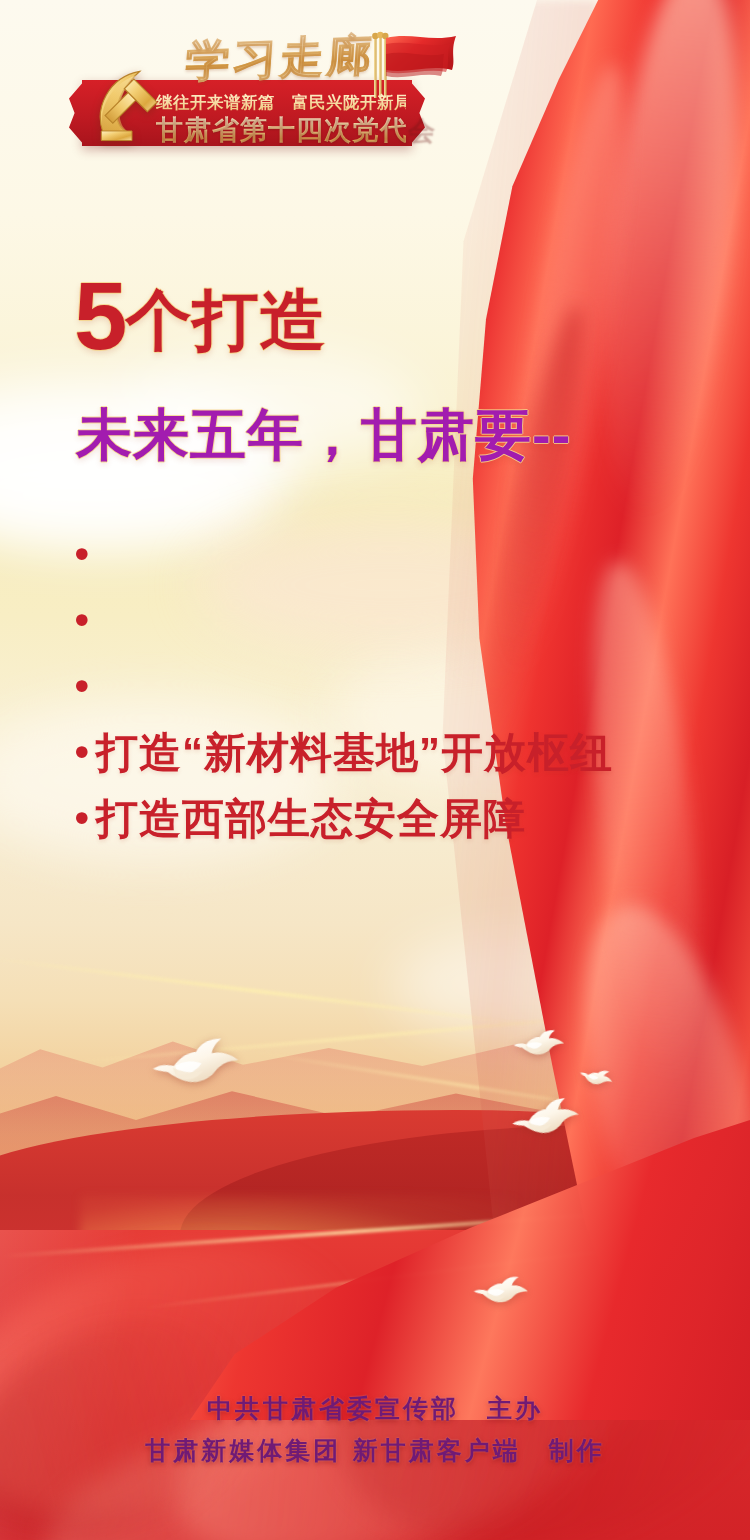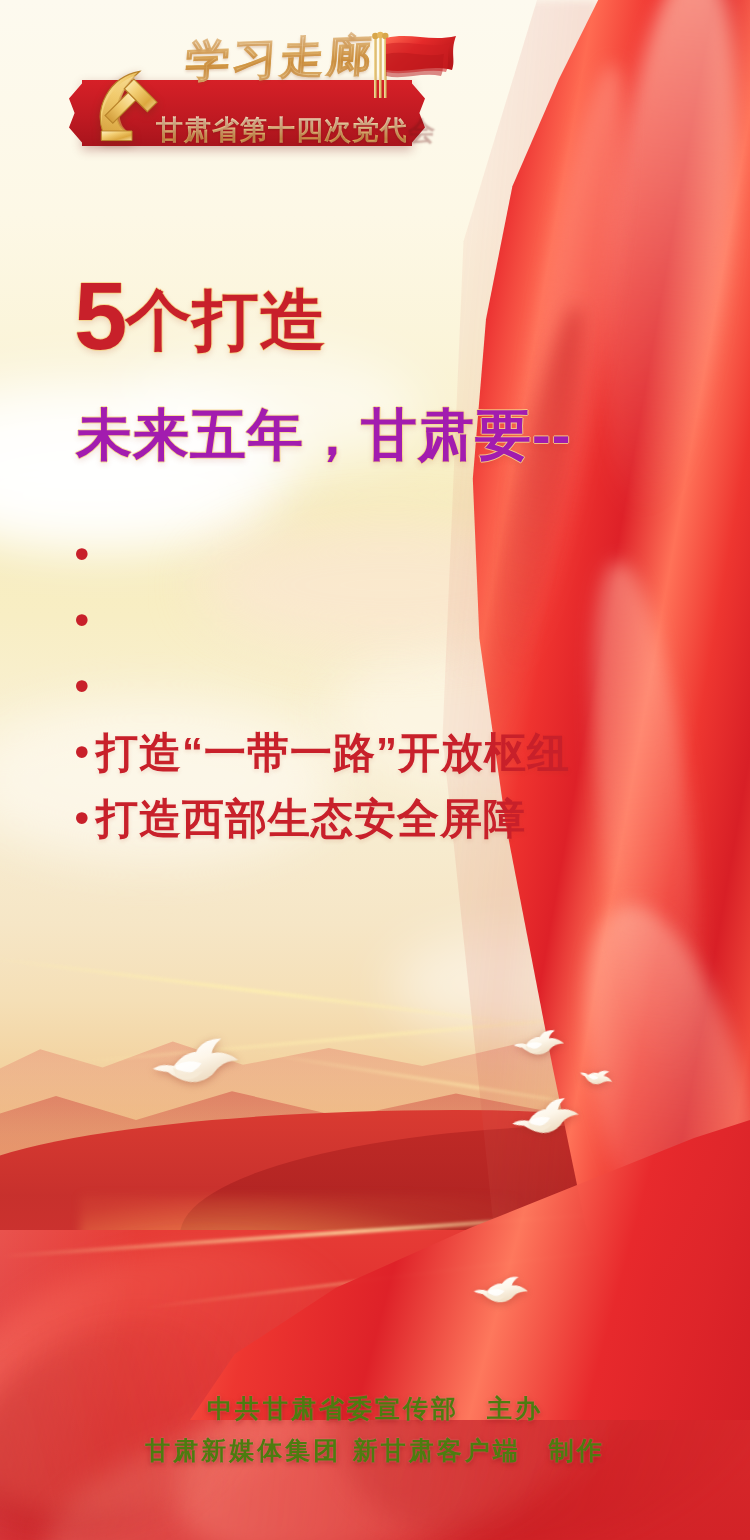--- a/index.html
+++ b/index.html
@@ -281,21 +281,21 @@
     white-space:nowrap;
     text-shadow:0 2px 4px rgba(170,60,30,.14);
   }
 
   
   .footer{
     position:absolute;left:0;top:1390px;width:750px;
     text-align:center;
   }
   .footer-line{
-    color:#4d7c0f;font-weight:bold;
+    color:#701a75;font-weight:bold;
     font-family:"DejaVu Serif","Liberation Serif",serif;
     letter-spacing:3px;
     text-shadow:0 2px 5px rgba(140,15,20,.55),0 0 2px rgba(255,255,255,.35);
     white-space:nowrap;
   }
   .fl1{font-size:25px;line-height:38px;}
   .fl2{font-size:25px;line-height:38px;margin-top:4px;}
 </style>
 </head>
 <body>
@@ -486,20 +486,21 @@
         <circle cx="16.3" cy="5" r="3.2" fill="#e6b75c"></circle>
         <circle cx="21.3" cy="6" r="3.2" fill="#d8a64a"></circle>
 
         <path d="M22 8 C46 2 66 12 92 6 C86 22 92 30 88 40 C66 34 44 44 22 40 Z" fill="url(#flagR)"></path>
         <path d="M22 14 C44 10 64 18 86 14 C82 26 86 34 82 42 C62 38 42 46 22 42 Z" fill="#cf1f22" opacity=".55"></path>
         <path d="M22 24 C42 20 60 28 80 24 C78 34 80 40 77 46 C58 42 40 50 22 46 Z" fill="#b81619" opacity=".5"></path>
       </svg>
     </div>
 
     <div class="calli">学习走廊</div>
+    <div class="sub1">继往开来谱新篇　富民兴陇开新局</div>
     <div class="sub2">甘肃省第十四次党代会</div>
   </div>
 
   <div class="content">
 
     <div class="title-main">
       <span class="num">5</span><span class="zh">个打造</span>
     </div>
 
     <div class="title-sub">未来五年，甘肃要--</div>
@@ -509,21 +510,21 @@
           <span class="bullet-dot">•</span>
         </div>
         <div class="bullet-row">
           <span class="bullet-dot">•</span>
         </div>
         <div class="bullet-row">
           <span class="bullet-dot">•</span>
         </div>
         <div class="bullet-row">
           <span class="bullet-dot">•</span>
-          <span class="bullet-text">打造“一带一路”开放枢纽</span>
+          <span class="bullet-text">打造“新材料基地”开放枢纽</span>
         </div>
         <div class="bullet-row">
           <span class="bullet-dot">•</span>
           <span class="bullet-text">打造西部生态安全屏障</span>
         </div>
       </div>
   </div>
 
   <div class="footer">
     <div class="footer-line fl1">中共甘肃省委宣传部　主办</div>

